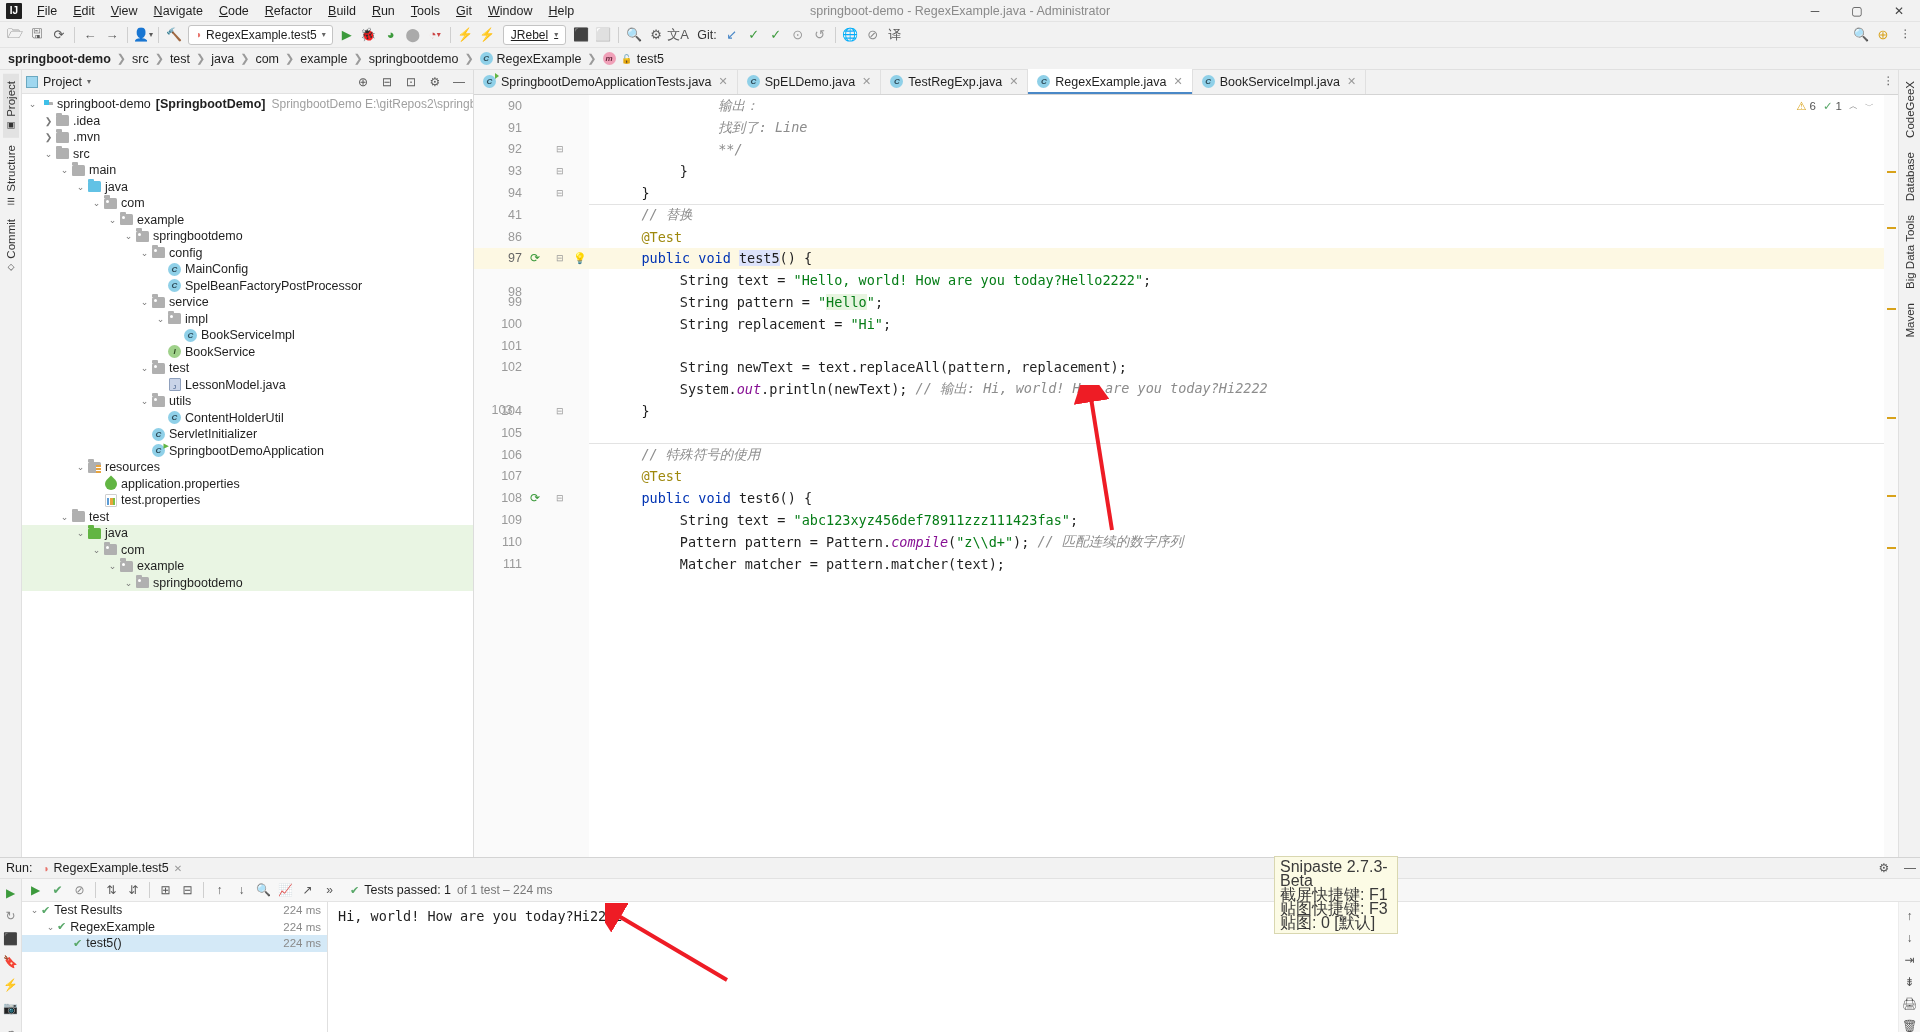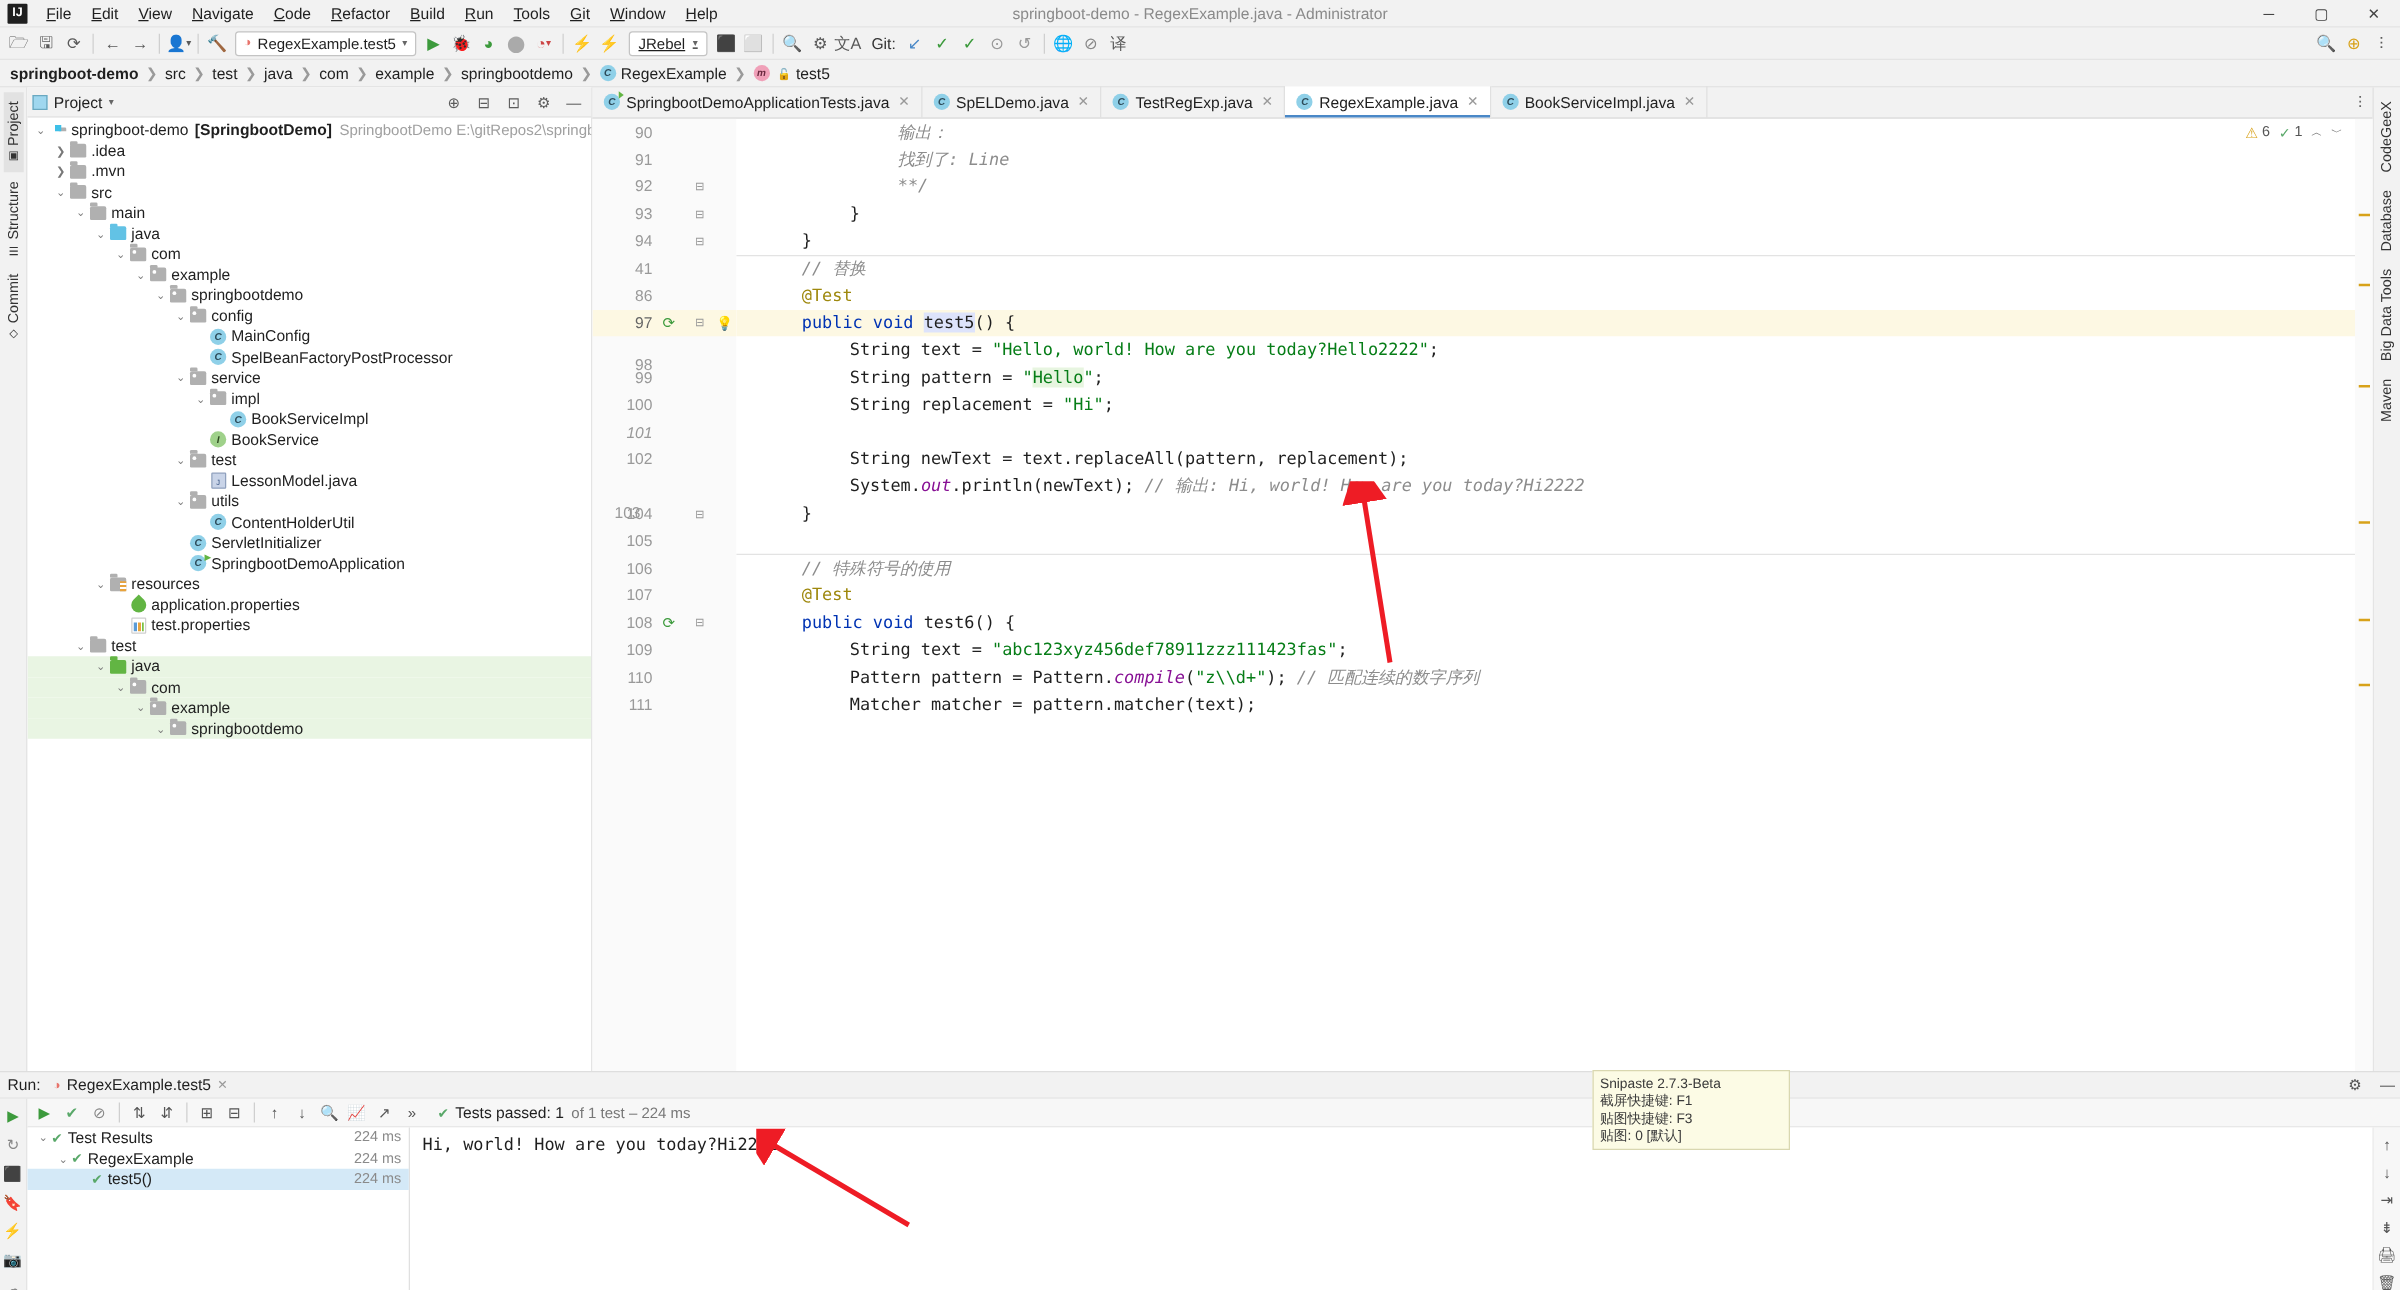--- a/index.html
+++ b/index.html
@@ -160,22 +160,22 @@
   .ok { color:#59a869; font-size:11px; }
   #console-wrap { flex:1; display:flex; flex-direction:column; min-width:0; background:#fff;}
   #console { flex:1; padding:6px 10px; font-family:"DejaVu Sans Mono", monospace;
              font-size:13.5px; color:#1f1f1f; }
   #console-right{width:22px;background:#f7f7f7;display:flex;flex-direction:column;align-items:center;padding-top:4px;gap:2px;border-left:1px solid #ececec;}
 
   
   .overlay{position:absolute;pointer-events:none;}
 
   
-  #snipaste { position:absolute; left:1274px; top:769px; width:158px; background:#fcfbe5;
-              border:1px solid #d9d7b0; font-size:11px; color:#3a3a3a; padding:3px 5px; line-height:14px; z-index:40;}
+  #snipaste { position:absolute; left:1274px; top:769px; width:124px; background:#fcfbe5;
+              border:1px solid #d9d7b0; font-size:16px; color:#3a3a3a; padding:3px 5px; line-height:14px; z-index:40;}
 </style>
 </head>
 <body>
 
 <div id="titlebar">
   <div class="ij-logo">IJ</div>
   <div id="menu-row" style="display:flex">
       <div class="menu-item"><u>F</u>ile</div>
       <div class="menu-item"><u>E</u>dit</div>
       <div class="menu-item"><u>V</u>iew</div>
@@ -602,21 +602,21 @@
           </div>
           <div class="lnrow" style="position: relative;">
             <span style="position: absolute; left: 24px; width: 24px; text-align: right; margin-top: 24px;">98</span>
           </div>
           <div class="lnrow" style="position: relative;">
             <span style="position: absolute; left: 24px; width: 24px; text-align: right;">99</span>
           </div>
           <div class="lnrow" style="position: relative;">
             <span style="position: absolute; left: 24px; width: 24px; text-align: right;">100</span>
           </div>
-          <div class="lnrow" style="position: relative; font-style: italic;">
+          <div class="lnrow" style="position: relative;">
             <span style="position: absolute; left: 24px; width: 24px; text-align: right;">101</span>
           </div>
           <div class="lnrow" style="position: relative;">
             <span style="position: absolute; left: 24px; width: 24px; text-align: right;">102</span>
           </div>
           <div class="lnrow" style="position: relative;">
             <span style="position: absolute; left: 16px; width: 24px; text-align: center; margin-top: 42px;">103</span>
           </div>
           <div class="lnrow" style="position: relative;">
             <span style="position: absolute; left: 24px; width: 24px; text-align: right;">104</span>

